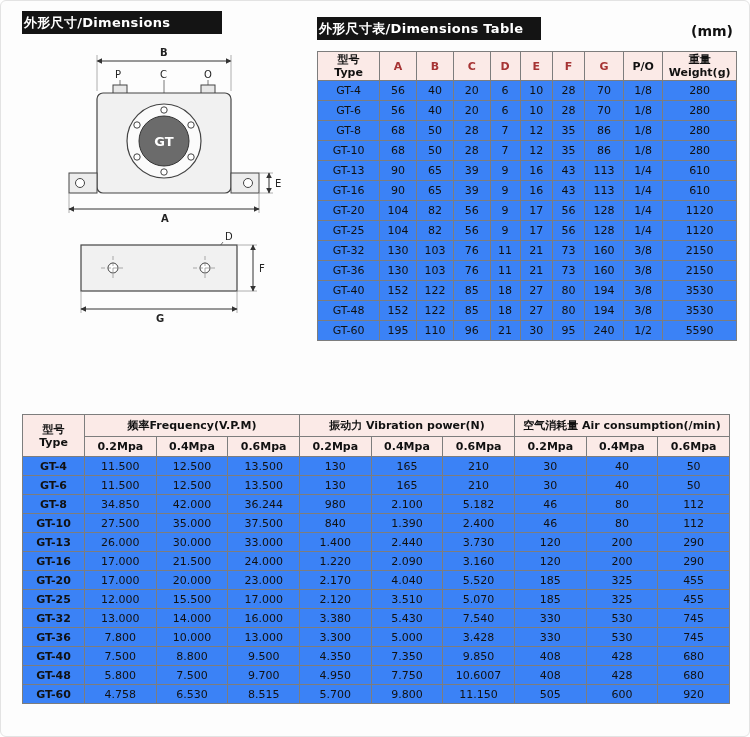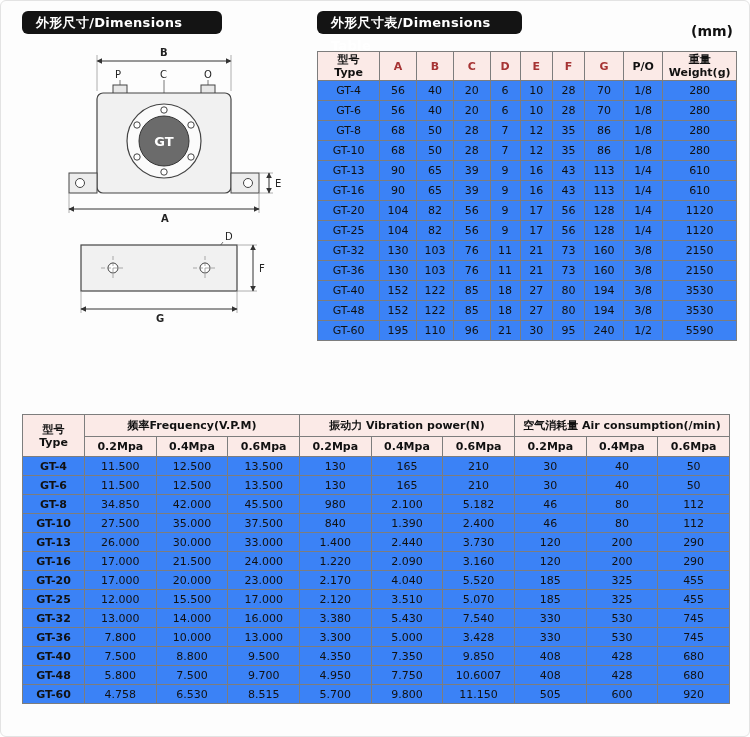--- a/index.html
+++ b/index.html
@@ -4,25 +4,25 @@
 <style>
   html,body { margin:0; padding:0; background:#ffffff; }
   .page {
     position:relative; width:750px; height:737px; box-sizing:border-box;
     background:#fdfdfd; border:1px solid #e3e3e3; border-radius:6px;
     font-family:"DejaVu Sans","Liberation Sans",sans-serif; color:#111;
     overflow:hidden;
   }
   .bar {
     position:absolute; height:23px; background:#141414; color:#fff;
-    font-size:13px; font-weight:bold; line-height:23px; padding:0 14px;
-    box-sizing:border-box; letter-spacing:0.3px;border-radius:6px;
+    font-size:13px; font-weight:bold; line-height:23px; padding:0 2px;
+    box-sizing:border-box; letter-spacing:0.3px;
   }
   .dims-bar  { left:21px;  top:10px;  width:200px; }
-  .table-bar { left:316px; top:10px;  width:205px; }
+  .table-bar { left:316px; top:16px;  width:224px; }
   .tech-bar  { left:21px;  top:377px; width:330px; }
   .mm-label  { position:absolute; right:16px; top:22px; font-size:14px; font-weight:bold; }
 
   .drawing { position:absolute; left:18px; top:40px; }
   .dlab { font-size:10px; fill:#222; }
   .dlab-b { font-size:10px; fill:#222; font-weight:bold; }
 
   table { border-collapse:collapse; table-layout:fixed; background:#3b82f6; }
   th, td { border:1px solid #7d7d7d; text-align:center; padding:0 2px; overflow:hidden; }
 
@@ -376,21 +376,21 @@
           <td>165</td>
           <td>210</td>
           <td>30</td>
           <td>40</td>
           <td>50</td>
         </tr>
         <tr>
           <td>GT-8</td>
           <td>34.850</td>
           <td>42.000</td>
-          <td>45.500</td>
+          <td>36.244</td>
           <td>980</td>
           <td>2.100</td>
           <td>5.182</td>
           <td>46</td>
           <td>80</td>
           <td>112</td>
         </tr>
         <tr>
           <td>GT-10</td>
           <td>27.500</td>

